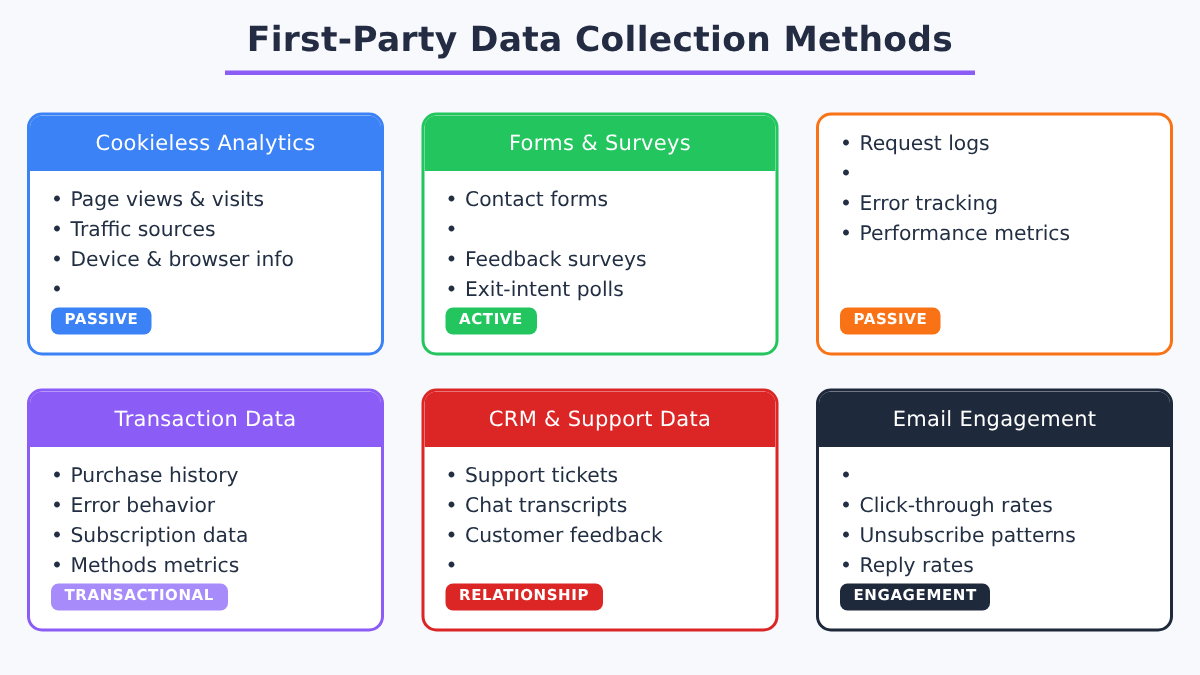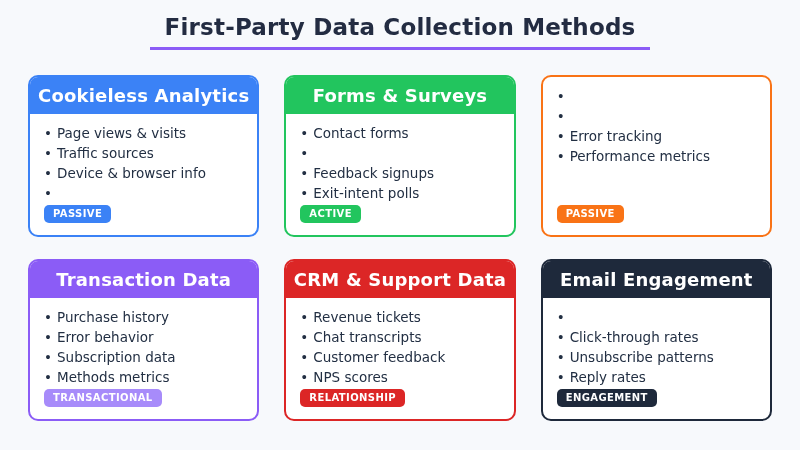--- a/index.html
+++ b/index.html
@@ -2,21 +2,21 @@
 <html><head>
 <meta charset="utf-8">
 <style>
   html, body { margin: 0; padding: 0; }
   body {
     width: 800px; height: 450px;
     background: #f7f9fc;
     font-family: "DejaVu Sans", "Liberation Sans", sans-serif;
     overflow: hidden;
   }
-  .page { padding: 14px 28px 0; }
+  .page { padding: 14px 18px 0; }
   .page-title {
     margin: 0 auto;
     width: 500px;
     text-align: center;
     font-size: 23px;
     font-weight: bold;
     color: #232c42;
     padding-bottom: 7px;
     border-bottom: 3px solid #8b5cf6;
     letter-spacing: 0.2px;
@@ -43,22 +43,22 @@
     background: var(--accent);
     height: 37px;
     flex: 0 0 37px;
     display: flex;
     align-items: center;
     justify-content: center;
   }
   .card-title {
     margin: 0;
     color: #ffffff;
-    font-size: 18px;
-    font-weight: bold;
+    font-size: 14px;
+    font-weight: normal;
     letter-spacing: 0.2px;
   }
   .card-body {
     flex: 1;
     display: flex;
     flex-direction: column;
     padding: 9px 14px 12px;
   }
   .card-list {
     list-style: none;
@@ -132,36 +132,37 @@
         <ul class="card-list">
           <li>
               <span class="bullet">•</span>
               <span>Contact forms</span>
             </li>
           <li>
               <span class="bullet">•</span>
             </li>
           <li>
               <span class="bullet">•</span>
-              <span>Feedback signups</span>
+              <span>Feedback surveys</span>
             </li>
           <li>
               <span class="bullet">•</span>
               <span>Exit-intent polls</span>
             </li>
         </ul>
         <span class="badge" style="--accent: #22c55e;">ACTIVE</span>
       </div>
     </section>
 
     <section class="card" style="--accent: #f97316;">
       <div class="card-body">
         <ul class="card-list">
           <li>
               <span class="bullet">•</span>
+              <span>Request logs</span>
             </li>
           <li>
               <span class="bullet">•</span>
             </li>
           <li>
               <span class="bullet">•</span>
               <span>Error tracking</span>
             </li>
           <li>
               <span class="bullet">•</span>
@@ -200,33 +201,32 @@
     </section>
 
     <section class="card" style="--accent: #dc2626;">
       <header class="card-header">
         <h2 class="card-title">CRM &amp; Support Data</h2>
       </header>
       <div class="card-body">
         <ul class="card-list">
           <li>
               <span class="bullet">•</span>
-              <span>Revenue tickets</span>
+              <span>Support tickets</span>
             </li>
           <li>
               <span class="bullet">•</span>
               <span>Chat transcripts</span>
             </li>
           <li>
               <span class="bullet">•</span>
               <span>Customer feedback</span>
             </li>
           <li>
               <span class="bullet">•</span>
-              <span>NPS scores</span>
             </li>
         </ul>
         <span class="badge" style="--accent: #dc2626;">RELATIONSHIP</span>
       </div>
     </section>
 
     <section class="card" style="--accent: #1e293b;">
       <header class="card-header">
         <h2 class="card-title">Email Engagement</h2>
       </header>

